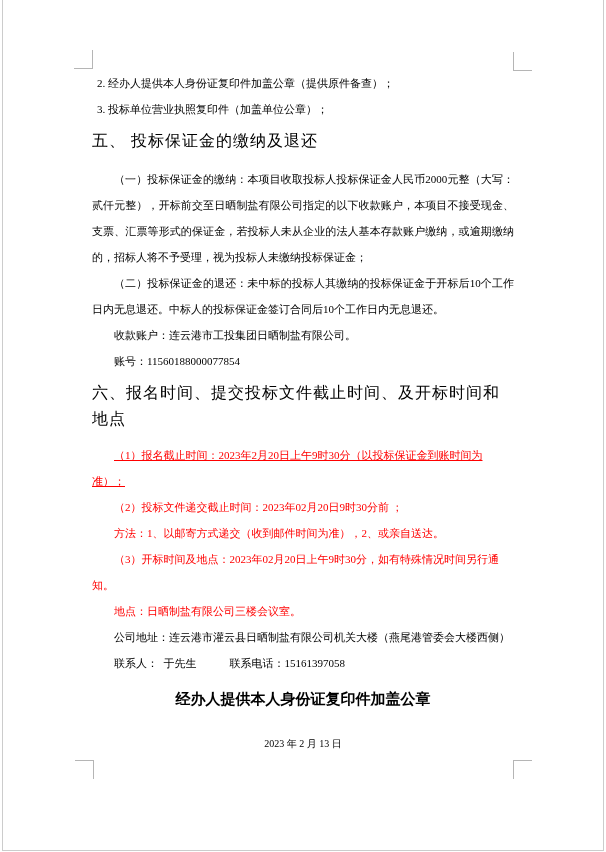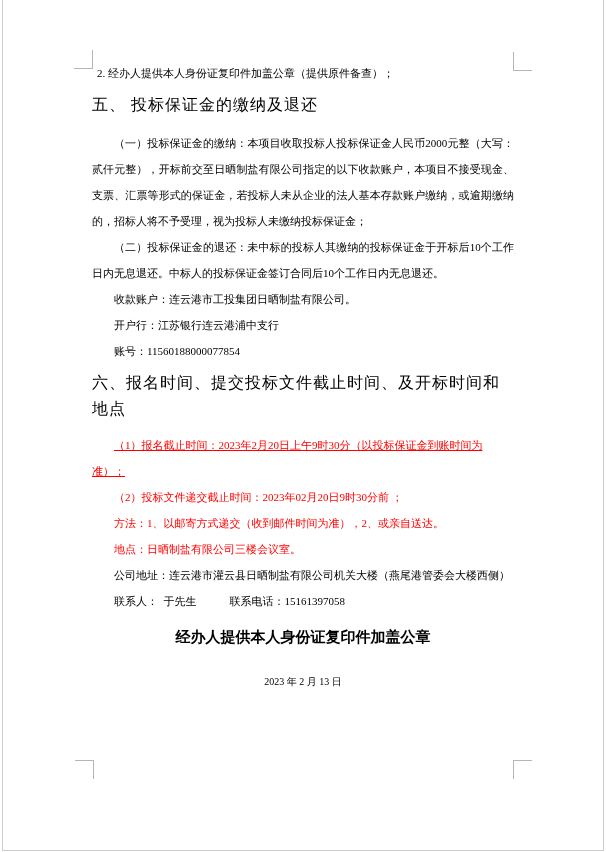--- a/index.html
+++ b/index.html
@@ -23,21 +23,21 @@
   }
   
   .mark { position: absolute; width: 18px; height: 18px; }
   .mark.tl { left: 74px;  top: 50px;  border-right: 1px solid #b5b5b5; border-bottom: 1px solid #b5b5b5; }
   .mark.tr { left: 513px; top: 52px;  border-left: 1px solid #b5b5b5;  border-bottom: 1px solid #b5b5b5; }
   .mark.bl { left: 75px;  top: 760px; border-right: 1px solid #b5b5b5; border-top: 1px solid #b5b5b5; }
   .mark.br { left: 513px; top: 760px; border-left: 1px solid #b5b5b5;  border-top: 1px solid #b5b5b5; }
 
   .content {
     position: absolute;
-    top: 60px;
+    top: 70px;
     left: 92px;
     width: 422px;
     font-size: 11px;
     line-height: 26px;
   }
   p { margin: 0; }
   .item { text-indent: 5px; }
   h2.sec {
     font-size: 16px;
     line-height: 26px;
@@ -73,35 +73,36 @@
 <div class="page-frame"></div>
 
 <div class="mark tl"></div>
 <div class="mark tr"></div>
 <div class="mark bl"></div>
 <div class="mark br"></div>
 
 <div class="content">
 
   <p class="item">2. 经办人提供本人身份证复印件加盖公章（提供原件备查）；</p>
+  <p class="item">3. 投标单位营业执照复印件（加盖单位公章）；</p>
 
   <h2 class="sec sec5">五、 投标保证金的缴纳及退还</h2>
 
   <p class="para">（一）投标保证金的缴纳：本项目收取投标人投标保证金人民币2000元整（大写：贰仟元整），开标前交至日晒制盐有限公司指定的以下收款账户，本项目不接受现金、支票、汇票等形式的保证金，若投标人未从企业的法人基本存款账户缴纳，或逾期缴纳的，招标人将不予受理，视为投标人未缴纳投标保证金；</p>
   <p class="para">（二）投标保证金的退还：未中标的投标人其缴纳的投标保证金于开标后10个工作日内无息退还。中标人的投标保证金签订合同后10个工作日内无息退还。</p>
 
   <p class="line">收款账户：连云港市工投集团日晒制盐有限公司。</p>
-  <p class="line">开户行：江苏银行连云港浦中支行</p>
   <p class="line">账号：11560188000077854</p>
 
   <h2 class="sec sec6">六、报名时间、提交投标文件截止时间、及开标时间和地点</h2>
 
   <p class="line red" style="color: rgb(255, 0, 0); text-decoration: underline;">（1）报名截止时间：2023年2月20日上午9时30分（以投标保证金到账时间为准）；</p>
   <p class="line red" style="color: rgb(255, 0, 0);">（2）投标文件递交截止时间：2023年02月20日9时30分前 ；</p>
   <p class="line red" style="color: rgb(255, 0, 0);">方法：1、以邮寄方式递交（收到邮件时间为准），2、或亲自送达。</p>
+  <p class="line red" style="color: rgb(255, 0, 0);">（3）开标时间及地点：2023年02月20日上午9时30分，如有特殊情况时间另行通知。</p>
   <p class="line red" style="color: rgb(255, 0, 0);">地点：日晒制盐有限公司三楼会议室。</p>
 
   <p class="line">公司地址：连云港市灌云县日晒制盐有限公司机关大楼（燕尾港管委会大楼西侧）</p>
   <p class="line">联系人：  于先生            联系电话：15161397058</p>
 
   <p class="company">经办人提供本人身份证复印件加盖公章</p>
   <p class="date">2023 年 2 月 13 日</p>
 
 </div>
 

